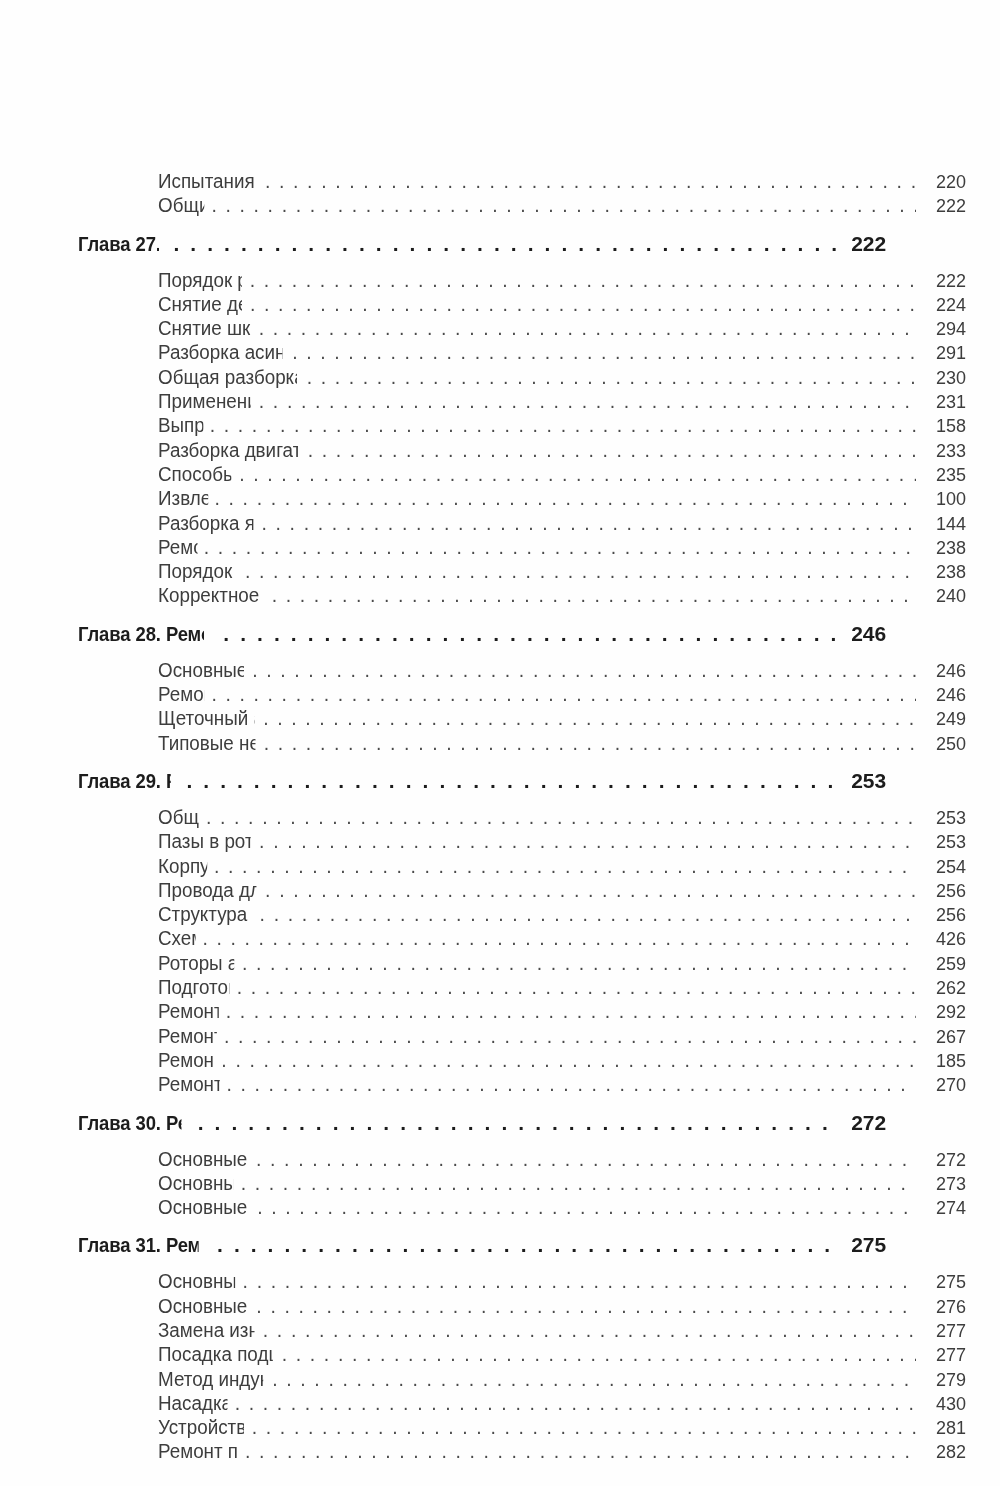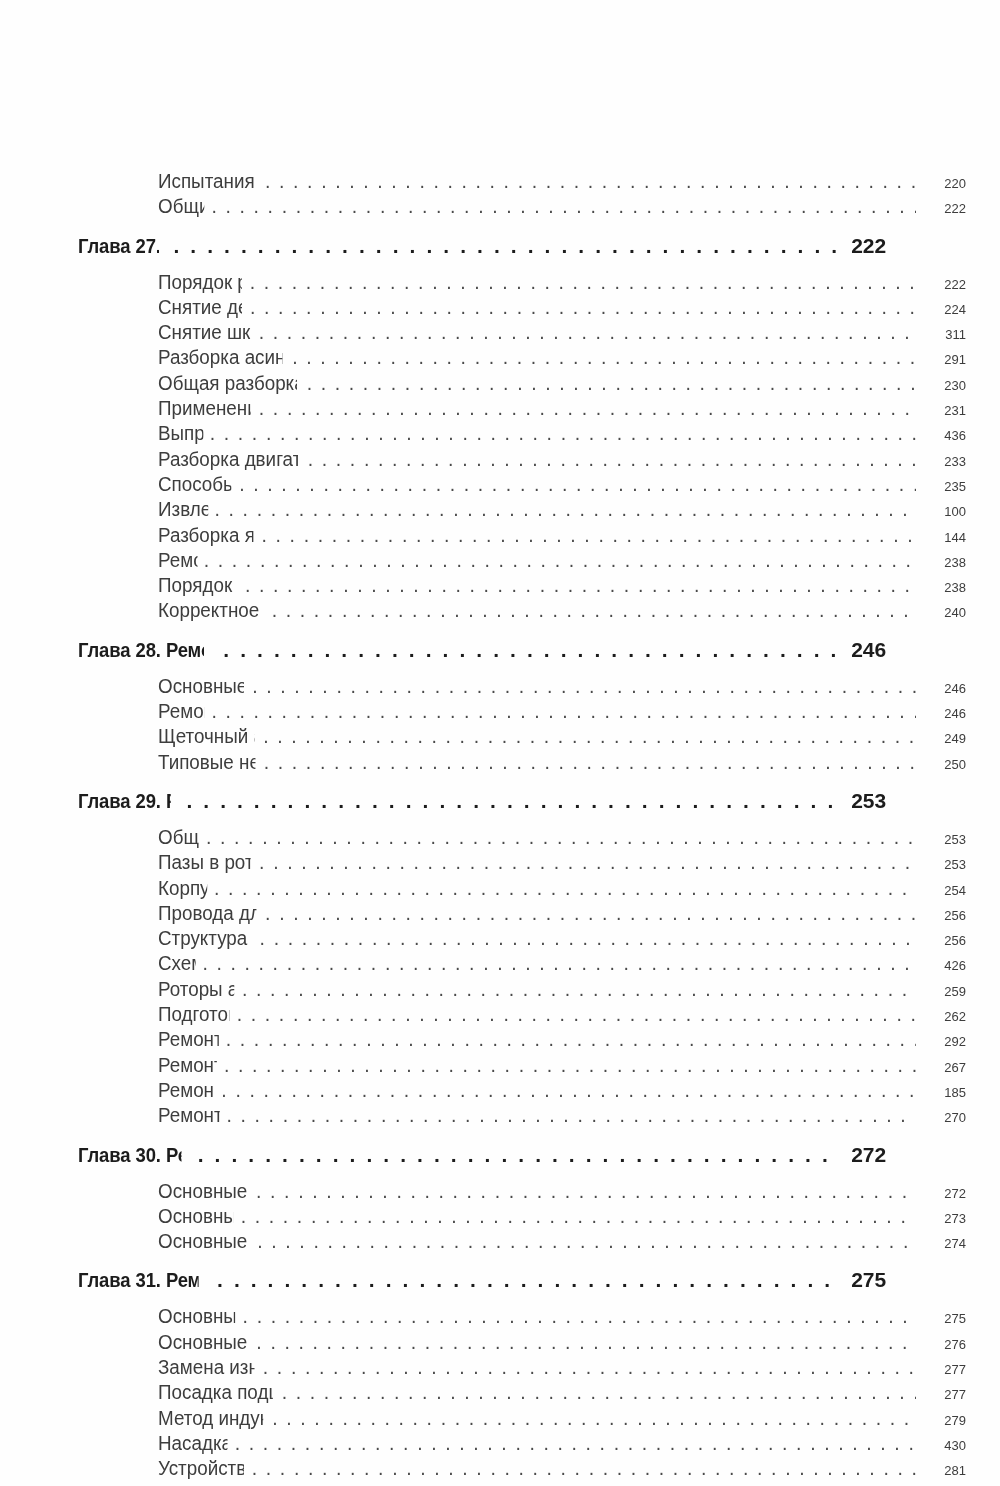--- a/index.html
+++ b/index.html
@@ -76,21 +76,21 @@
     font-weight: 400;
     color: #3d3d3d;
   }
   .entry .leader::before {
     font-size: 19.5px;
     letter-spacing: 1.6px;
     color: #4a4a4a;
   }
   .entry .toc-page {
     width: 46px;
-    font-size: 13px;
+    font-size: 18px;
   }
 
   
   .chapter {
     padding-left: 0;
     font-size: 20.5px;
     line-height: 24px;
     font-weight: 700;
     color: #1c1c1c;
     letter-spacing: -0.1px;
@@ -145,41 +145,41 @@
         <span class="toc-page">222</span>
       </div>
       <div class="toc-line entry">
         <span class="toc-title">Снятие деталей, посаженных на вал</span>
         <span class="leader"></span>
         <span class="toc-page">224</span>
       </div>
       <div class="toc-line entry">
         <span class="toc-title">Снятие шкивов, шестерен или полумуфт</span>
         <span class="leader"></span>
-        <span class="toc-page">311</span>
+        <span class="toc-page">294</span>
       </div>
       <div class="toc-line entry">
         <span class="toc-title">Разборка асинхронных двигателей мощностью до 100 кВт</span>
         <span class="leader"></span>
         <span class="toc-page">291</span>
       </div>
       <div class="toc-line entry">
         <span class="toc-title">Общая разборка электрических машин постоянного тока серии П.</span>
         <span class="leader"></span>
         <span class="toc-page">230</span>
       </div>
       <div class="toc-line entry">
         <span class="toc-title">Применение гидравлических съемников.</span>
         <span class="leader"></span>
         <span class="toc-page">231</span>
       </div>
       <div class="toc-line entry">
         <span class="toc-title">Выпрессовка вала</span>
         <span class="leader"></span>
-        <span class="toc-page">436</span>
+        <span class="toc-page">158</span>
       </div>
       <div class="toc-line entry">
         <span class="toc-title">Разборка двигателей на крупных электроремонтных предприятиях</span>
         <span class="leader"></span>
         <span class="toc-page">233</span>
       </div>
       <div class="toc-line entry">
         <span class="toc-title">Способы разрушения изоляции</span>
         <span class="leader"></span>
         <span class="toc-page">235</span>

